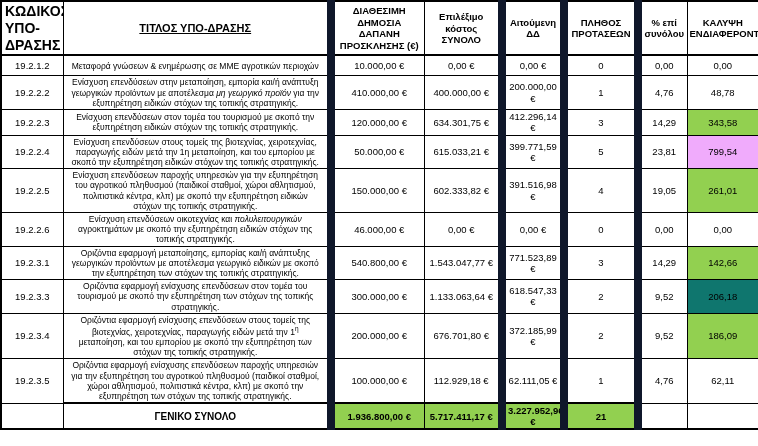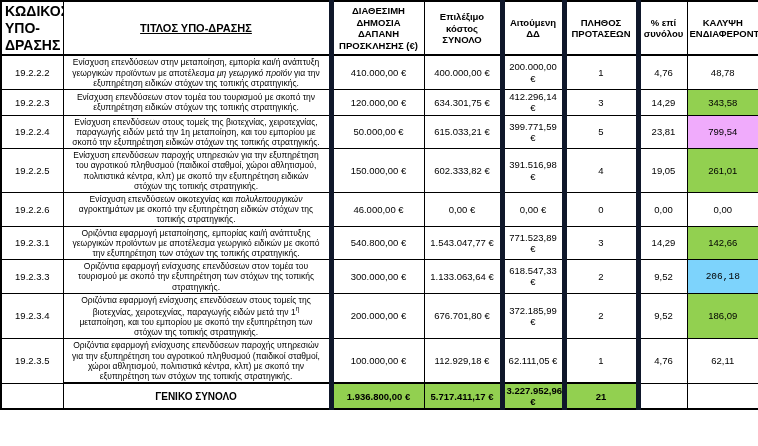--- a/index.html
+++ b/index.html
@@ -9,21 +9,21 @@
   thead th{font-weight:bold;font-size:9.5px;line-height:1.2;height:41px;}
   .th-code{text-align:left;padding-left:3px;font-size:14px;}
   .th-title{font-size:11px;text-decoration:underline;}
   tbody td{font-size:9.5px;line-height:1.2;height:17px;}
   tbody td.title{font-size:8.5px;padding:1px 5px;}
   .b{font-weight:normal;}
   .i{font-style:italic;}
   sup{font-size:6.5px;}
   .green{background:#92d050;}
   
-  .c3,.c5,.c6,.c7{border-left:5px solid #0f172a;text-align:center;}
+  .c3,.c5,.c6,.c7{border-left:8px solid #0f172a;text-align:center;}
   thead th{border-bottom:2px solid #000;}
   tfoot td{border-top:2px solid #000;border-bottom:2px solid #000;font-weight:bold;height:18px;}
   tfoot .t-label{font-size:10px;}
   tfoot .t-val{font-size:9.5px;}
   tfoot .t-blank,tfoot .t-empty{border-top:1px solid #000;font-weight:normal;}
 </style>
 </head>
 <body>
 
 <table>
@@ -43,20 +43,30 @@
       <th class="c2 th-title">ΤΙΤΛΟΣ ΥΠΟ-ΔΡΑΣΗΣ</th>
       <th class="c3">ΔΙΑΘΕΣΙΜΗ ΔΗΜΟΣΙΑ ΔΑΠΑΝΗ ΠΡΟΣΚΛΗΣΗΣ (€)</th>
       <th class="c4">Επιλέξιμο κόστος ΣΥΝΟΛΟ</th>
       <th class="c5">Αιτούμενη ΔΔ</th>
       <th class="c6">ΠΛΗΘΟΣ ΠΡΟΤΑΣΕΩΝ</th>
       <th class="c7">% επί συνόλου</th>
       <th class="c8">ΚΑΛΥΨΗ ΕΝΔΙΑΦΕΡΟΝΤΟΣ</th>
     </tr>
   </thead>
   <tbody>
+      <tr>
+        <td class="c1">19.2.1.2</td>
+        <td class="c2 title"><span>Μεταφορά γνώσεων &amp; ενημέρωσης σε ΜΜΕ αγροτικών περιοχών</span></td>
+        <td class="c3">10.000,00 €</td>
+        <td class="c4">0,00 €</td>
+        <td class="c5">0,00 €</td>
+        <td class="c6">0</td>
+        <td class="c7">0,00</td>
+        <td class="c8">0,00</td>
+      </tr>
       <tr>
         <td class="c1">19.2.2.2</td>
         <td class="c2 title"><span>Ενίσχυση επενδύσεων στην μεταποίηση, εμπορία και/ή ανάπτυξη γεωργικών προϊόντων με αποτέλεσμα </span><span class="b i">μη γεωργικό προϊόν</span><span> για την εξυπηρέτηση ειδικών στόχων της τοπικής στρατηγικής.</span></td>
         <td class="c3">410.000,00 €</td>
         <td class="c4">400.000,00 €</td>
         <td class="c5">200.000,00 €</td>
         <td class="c6">1</td>
         <td class="c7">4,76</td>
         <td class="c8">48,78</td>
       </tr>
@@ -111,21 +121,21 @@
         <td class="c8 green" style="background: rgb(146, 208, 80);">142,66</td>
       </tr>
       <tr>
         <td class="c1">19.2.3.3</td>
         <td class="c2 title"><span>Οριζόντια εφαρμογή ενίσχυσης επενδύσεων στον τομέα του </span><span class="b">τουρισμού</span><span> με σκοπό την εξυπηρέτηση των στόχων της τοπικής στρατηγικής.</span></td>
         <td class="c3">300.000,00 €</td>
         <td class="c4">1.133.063,64 €</td>
         <td class="c5">618.547,33 €</td>
         <td class="c6">2</td>
         <td class="c7">9,52</td>
-        <td class="c8 green" style="background: #7dd3fc; font-family: Liberation Mono, monospace;">206,18</td>
+        <td class="c8 green" style="background: #0f766e;">206,18</td>
       </tr>
       <tr>
         <td class="c1">19.2.3.4</td>
         <td class="c2 title"><span>Οριζόντια εφαρμογή ενίσχυσης επενδύσεων στους τομείς της </span><span class="b">βιοτεχνίας, χειροτεχνίας, παραγωγής</span><span> ειδών μετά την 1</span><sup>η</sup><span> μεταποίηση, και του εμπορίου με σκοπό την εξυπηρέτηση των στόχων της τοπικής στρατηγικής.</span></td>
         <td class="c3">200.000,00 €</td>
         <td class="c4">676.701,80 €</td>
         <td class="c5">372.185,99 €</td>
         <td class="c6">2</td>
         <td class="c7">9,52</td>
         <td class="c8 green" style="background: rgb(146, 208, 80);">186,09</td>

